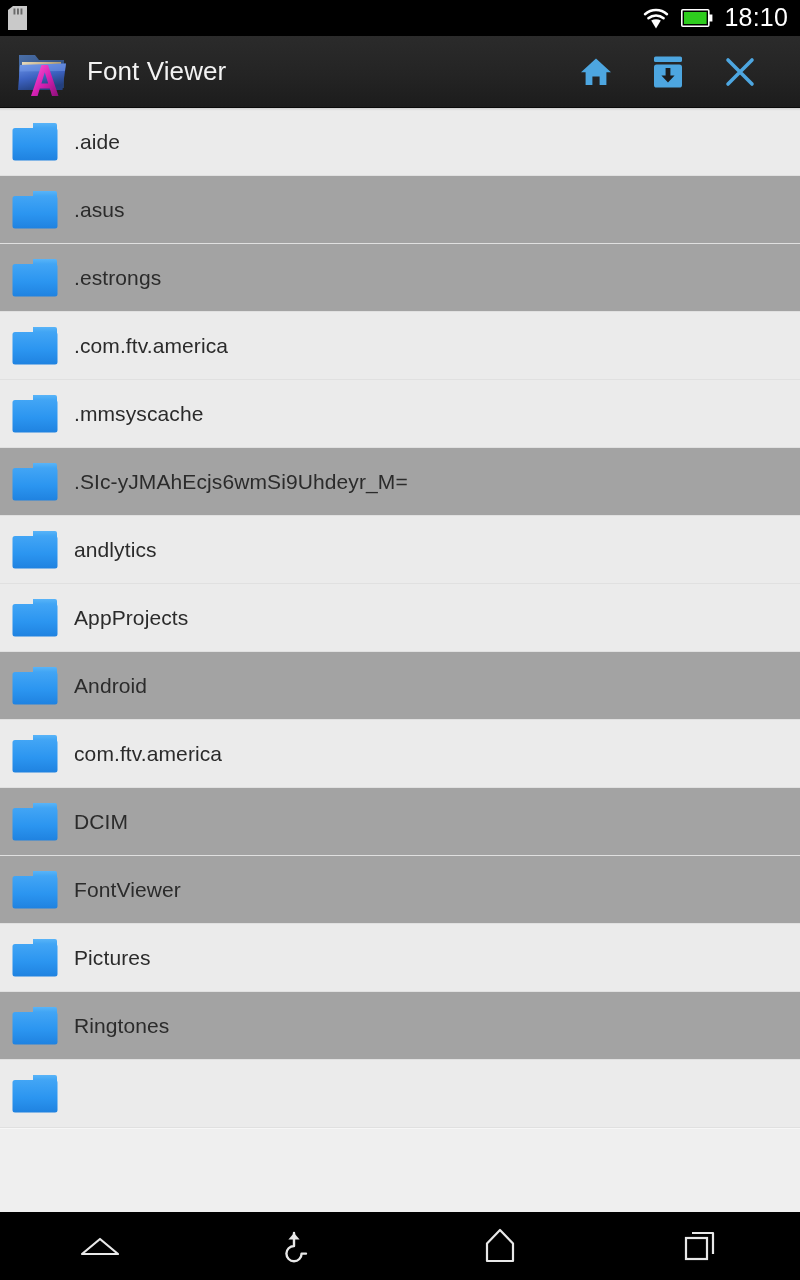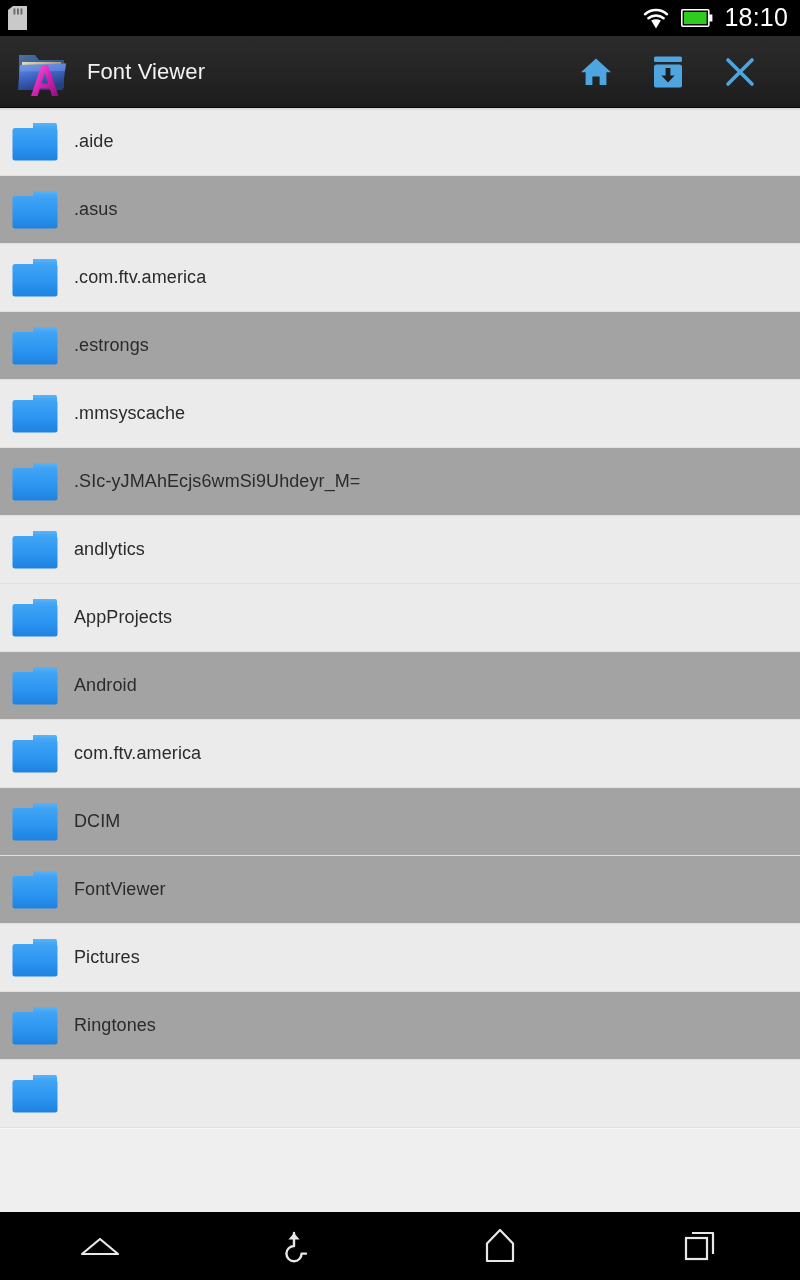--- a/index.html
+++ b/index.html
@@ -43,21 +43,21 @@
   .action-bar {
     height: 72px; flex: 0 0 72px;
     background: linear-gradient(to bottom, #2b2b2b 0%, #242424 55%, #1c1c1c 100%);
     border-bottom: 1px solid #0a0a0a;
     display: flex; align-items: center;
     padding-left: 14px; padding-right: 24px;
     position: relative;
   }
   .app-icon { width: 56px; height: 56px; flex: 0 0 56px; position: relative; }
   .app-title {
-    color: #f2f2f2; font-size: 22px; font-weight: 400;
+    color: #f2f2f2; font-size: 26px; font-weight: 400;
     margin-left: 17px; letter-spacing: 0.1px; white-space: nowrap;
   }
   .bar-actions { margin-left: auto; display: flex; align-items: center; }
   .bar-btn {
     width: 72px; height: 72px;
     display: flex; align-items: center; justify-content: center;
     background: transparent; border: none; cursor: pointer;
   }
   .bar-btn svg { display: block; }
 
@@ -85,21 +85,21 @@
   .file-row.alt { background: #a3a3a3; }
   .file-row::after {
     content: ""; position: absolute; left: 0; right: 0; bottom: -2px;
     height: 1px; background: #f7f7f7;
   }
   .folder-icon {
     width: 50px; height: 42px; flex: 0 0 50px;
     position: relative; margin-right: 14px;
   }
   .file-name {
-    font-size: 18px; color: #2b2b2b;
+    font-size: 21px; color: #2b2b2b;
     font-family: "Liberation Sans", sans-serif;
     letter-spacing: 0.1px; white-space: nowrap;
   }
 
   
   .nav-bar {
     height: 68px; flex: 0 0 68px;
     background: #000000;
     display: flex; align-items: center;
     position: relative; z-index: 5;
@@ -241,55 +241,55 @@
               <linearGradient id="ft" x1="0" y1="0" x2="0" y2="1">
                 <stop offset="0" stop-color="#59b4f8"></stop>
                 <stop offset="1" stop-color="#2e9af2"></stop>
               </linearGradient>
             </defs>
             <path d="M23 2 L45 2 A2 2 0 0 1 47 4 L47 11 L23 11 Z" fill="url(#ft)"></path>
             <path d="M5 7 L45 7 A2.5 2.5 0 0 1 47.5 9.5 L47.5 37 A2.5 2.5 0 0 1 45 39.5 L5 39.5 A2.5 2.5 0 0 1 2.5 37 L2.5 9.5 A2.5 2.5 0 0 1 5 7 Z" fill="url(#fg)"></path>
           </svg></span>
         <span class="file-name">.asus</span>
       </div>
+      <div class="file-row alt">
+        <span class="folder-icon"><svg width="50" height="42" viewBox="0 0 50 42">
+            <defs>
+              <linearGradient id="fg" x1="0" y1="0" x2="0" y2="1">
+                <stop offset="0" stop-color="#42a5f5"></stop>
+                <stop offset="0.55" stop-color="#2b95f0"></stop>
+                <stop offset="1" stop-color="#1f82e0"></stop>
+              </linearGradient>
+              <linearGradient id="ft" x1="0" y1="0" x2="0" y2="1">
+                <stop offset="0" stop-color="#59b4f8"></stop>
+                <stop offset="1" stop-color="#2e9af2"></stop>
+              </linearGradient>
+            </defs>
+            <path d="M23 2 L45 2 A2 2 0 0 1 47 4 L47 11 L23 11 Z" fill="url(#ft)"></path>
+            <path d="M5 7 L45 7 A2.5 2.5 0 0 1 47.5 9.5 L47.5 37 A2.5 2.5 0 0 1 45 39.5 L5 39.5 A2.5 2.5 0 0 1 2.5 37 L2.5 9.5 A2.5 2.5 0 0 1 5 7 Z" fill="url(#fg)"></path>
+          </svg></span>
+        <span class="file-name">.estrongs</span>
+      </div>
       <div class="file-row">
         <span class="folder-icon"><svg width="50" height="42" viewBox="0 0 50 42">
             <defs>
               <linearGradient id="fg" x1="0" y1="0" x2="0" y2="1">
                 <stop offset="0" stop-color="#42a5f5"></stop>
                 <stop offset="0.55" stop-color="#2b95f0"></stop>
                 <stop offset="1" stop-color="#1f82e0"></stop>
               </linearGradient>
               <linearGradient id="ft" x1="0" y1="0" x2="0" y2="1">
                 <stop offset="0" stop-color="#59b4f8"></stop>
                 <stop offset="1" stop-color="#2e9af2"></stop>
               </linearGradient>
             </defs>
             <path d="M23 2 L45 2 A2 2 0 0 1 47 4 L47 11 L23 11 Z" fill="url(#ft)"></path>
             <path d="M5 7 L45 7 A2.5 2.5 0 0 1 47.5 9.5 L47.5 37 A2.5 2.5 0 0 1 45 39.5 L5 39.5 A2.5 2.5 0 0 1 2.5 37 L2.5 9.5 A2.5 2.5 0 0 1 5 7 Z" fill="url(#fg)"></path>
           </svg></span>
         <span class="file-name">.com.ftv.america</span>
-      </div>
-      <div class="file-row alt">
-        <span class="folder-icon"><svg width="50" height="42" viewBox="0 0 50 42">
-            <defs>
-              <linearGradient id="fg" x1="0" y1="0" x2="0" y2="1">
-                <stop offset="0" stop-color="#42a5f5"></stop>
-                <stop offset="0.55" stop-color="#2b95f0"></stop>
-                <stop offset="1" stop-color="#1f82e0"></stop>
-              </linearGradient>
-              <linearGradient id="ft" x1="0" y1="0" x2="0" y2="1">
-                <stop offset="0" stop-color="#59b4f8"></stop>
-                <stop offset="1" stop-color="#2e9af2"></stop>
-              </linearGradient>
-            </defs>
-            <path d="M23 2 L45 2 A2 2 0 0 1 47 4 L47 11 L23 11 Z" fill="url(#ft)"></path>
-            <path d="M5 7 L45 7 A2.5 2.5 0 0 1 47.5 9.5 L47.5 37 A2.5 2.5 0 0 1 45 39.5 L5 39.5 A2.5 2.5 0 0 1 2.5 37 L2.5 9.5 A2.5 2.5 0 0 1 5 7 Z" fill="url(#fg)"></path>
-          </svg></span>
-        <span class="file-name">.estrongs</span>
       </div>
       <div class="file-row">
         <span class="folder-icon"><svg width="50" height="42" viewBox="0 0 50 42">
             <defs>
               <linearGradient id="fg" x1="0" y1="0" x2="0" y2="1">
                 <stop offset="0" stop-color="#42a5f5"></stop>
                 <stop offset="0.55" stop-color="#2b95f0"></stop>
                 <stop offset="1" stop-color="#1f82e0"></stop>
               </linearGradient>
               <linearGradient id="ft" x1="0" y1="0" x2="0" y2="1">

